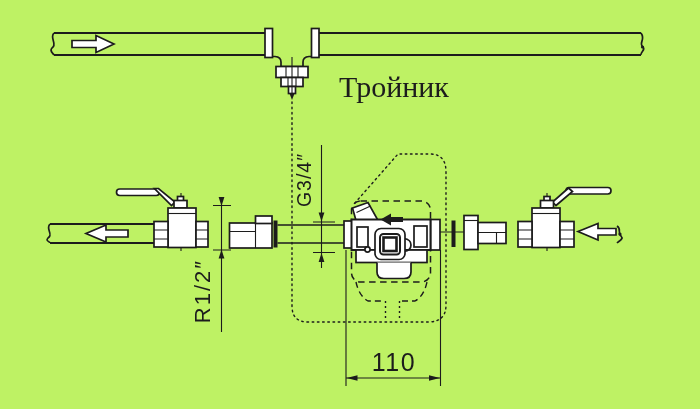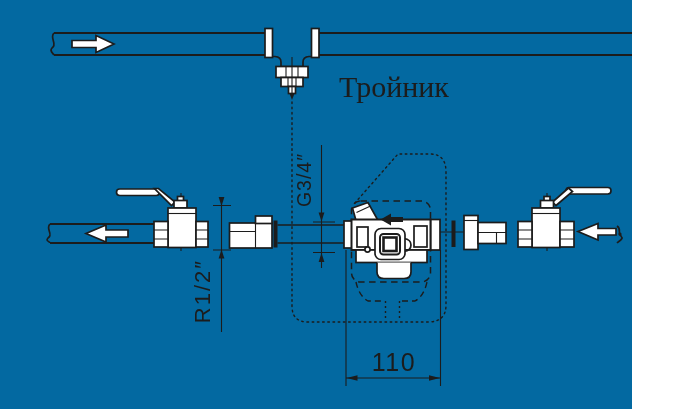--- a/index.html
+++ b/index.html
@@ -1,16 +1,16 @@
 <!DOCTYPE html>
 <html><head>
 <meta charset="utf-8">
 <style>
   html,body{margin:0;padding:0;background:#ffffff;}
-  .stage{position:relative;width:632px;height:409px;background:#0369a1;overflow:hidden;
+  .stage{position:relative;width:700px;height:409px;background:#bef264;overflow:hidden;
          font-family:"Liberation Sans",sans-serif;}
   svg{display:block;}
   .ln{stroke:#1c1c1c;fill:none;stroke-width:1.7;}
   .ln2{stroke:#1c1c1c;fill:none;stroke-width:2;}
   .thin{stroke:#1c1c1c;fill:none;stroke-width:1.1;}
   .fillw{fill:#ffffff;stroke:#1c1c1c;stroke-width:1.7;}
   .fillw2{fill:#ffffff;stroke:#1c1c1c;stroke-width:2;}
   .solid{fill:#1c1c1c;stroke:none;}
   .dots{stroke:#1c1c1c;fill:none;stroke-width:1.4;stroke-dasharray:1.6 3.6;stroke-linecap:round;}
   .dash{stroke:#1c1c1c;fill:none;stroke-width:1.5;stroke-dasharray:6.5 4.5;}

